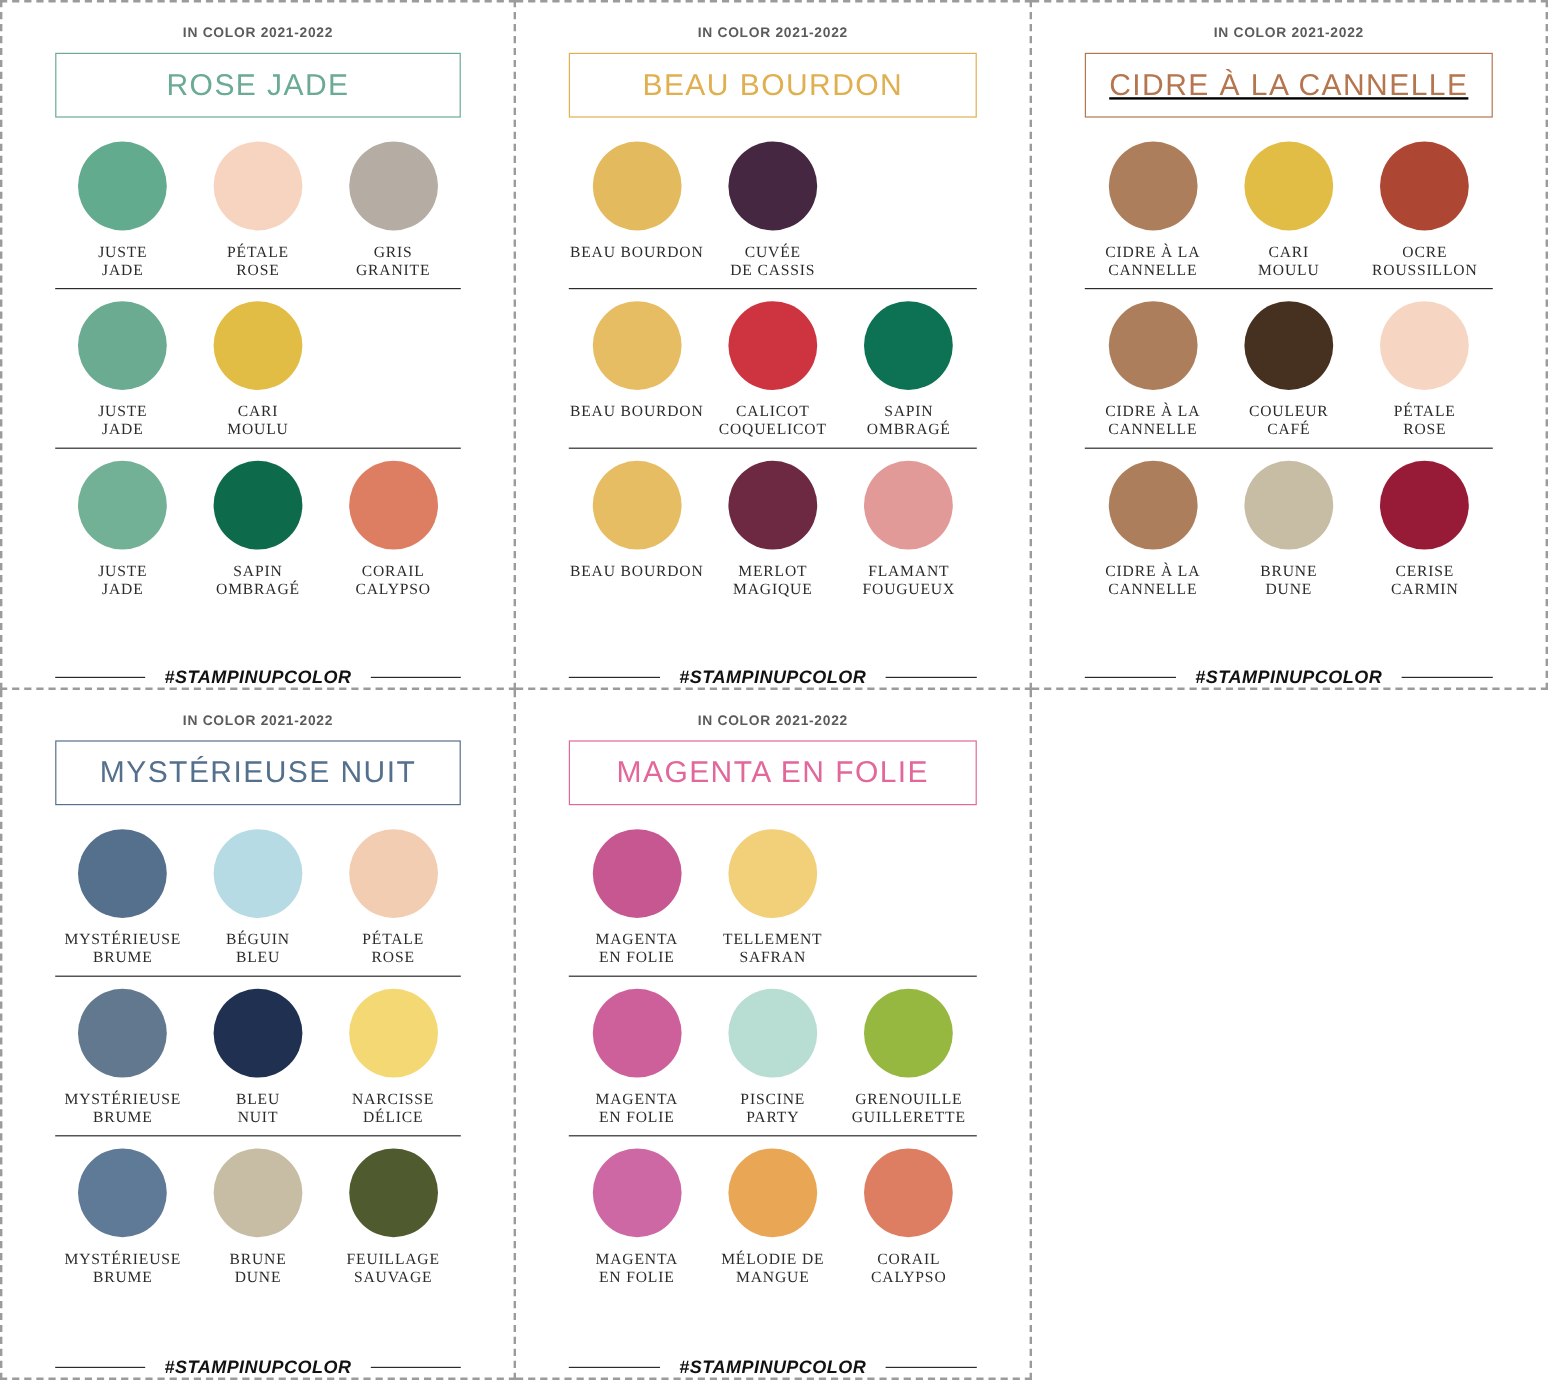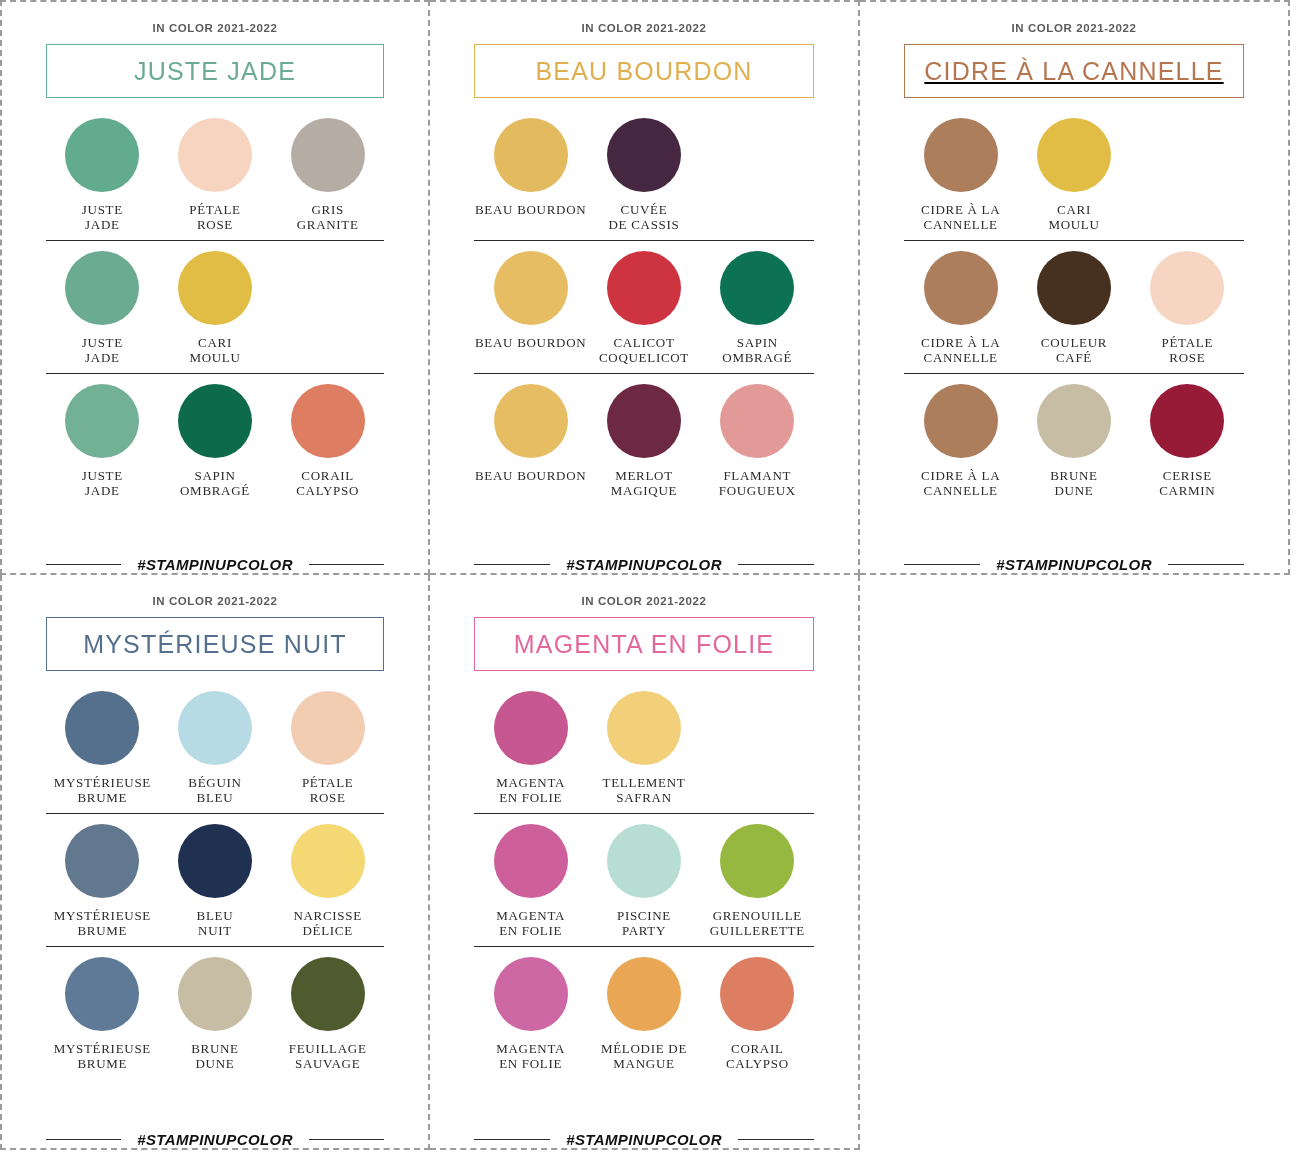--- a/index.html
+++ b/index.html
@@ -111,21 +111,21 @@
 </style>
 </head>
 <body>
 
 <div class="sheet">
 
   <div class="cell col1 row1">
     <div class="card">
       <div class="kicker">IN COLOR 2021-2022</div>
       <div class="title-box" style="border-color: rgb(106, 171, 146);">
-        <div class="title-text" style="color: rgb(106, 171, 146);">JUSTE JADE</div>
+        <div class="title-text" style="color: rgb(106, 171, 146);">ROSE JADE</div>
       </div>
       <div class="rows">
         <div class="swatch-row divided">
           <div class="swatch">
             <div class="dot" style="background: rgb(99, 171, 143);"></div>
             <div class="dot-label">
               <div>JUSTE</div>
               <div>JADE</div>
             </div>
           </div>
@@ -289,20 +289,27 @@
               <div>CANNELLE</div>
             </div>
           </div>
           <div class="swatch">
             <div class="dot" style="background: rgb(226, 189, 69);"></div>
             <div class="dot-label">
               <div>CARI</div>
               <div>MOULU</div>
             </div>
           </div>
+          <div class="swatch">
+            <div class="dot" style="background: rgb(173, 70, 50);"></div>
+            <div class="dot-label">
+              <div>OCRE</div>
+              <div>ROUSSILLON</div>
+            </div>
+          </div>
         </div>
         <div class="row-spacer"></div>
         <div class="swatch-row divided">
           <div class="swatch">
             <div class="dot" style="background: rgb(172, 126, 92);"></div>
             <div class="dot-label">
               <div>CIDRE À LA</div>
               <div>CANNELLE</div>
             </div>
           </div>

